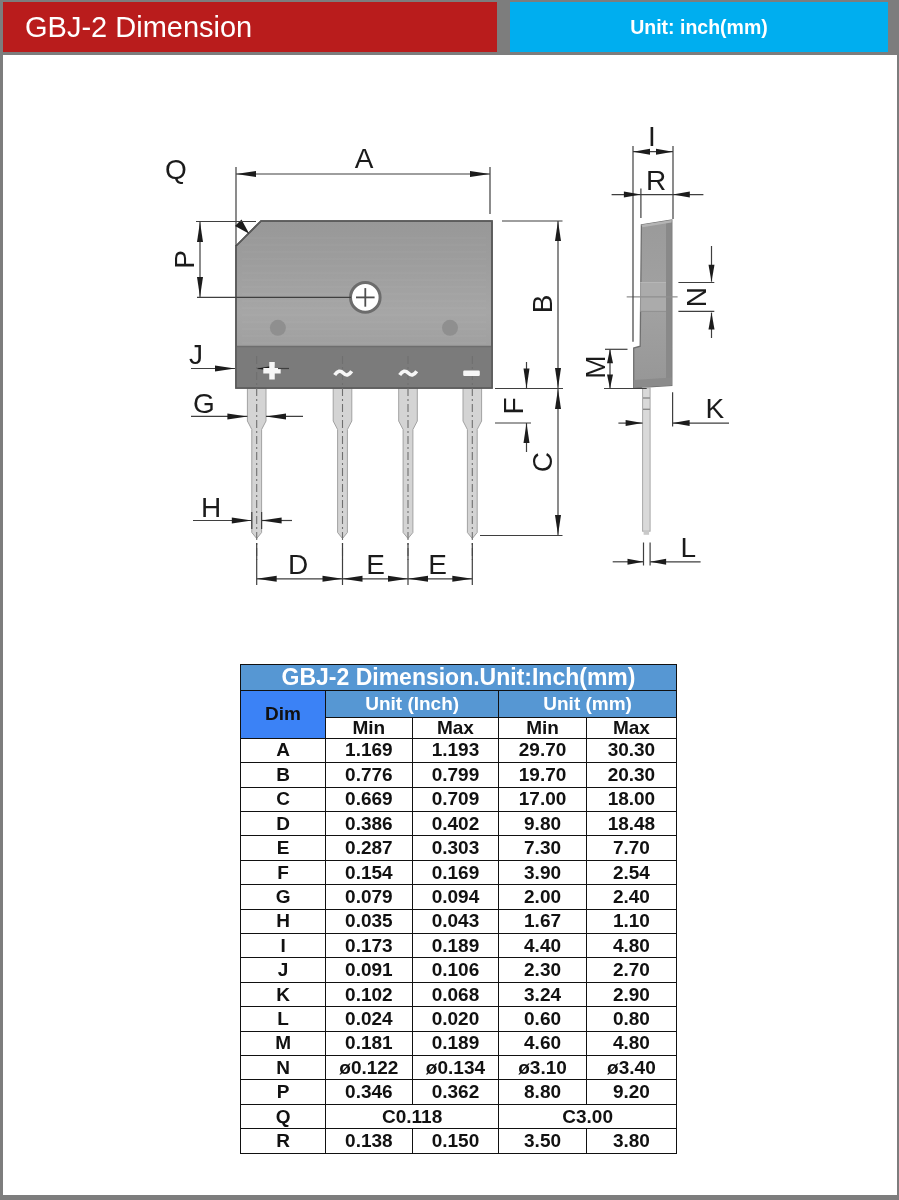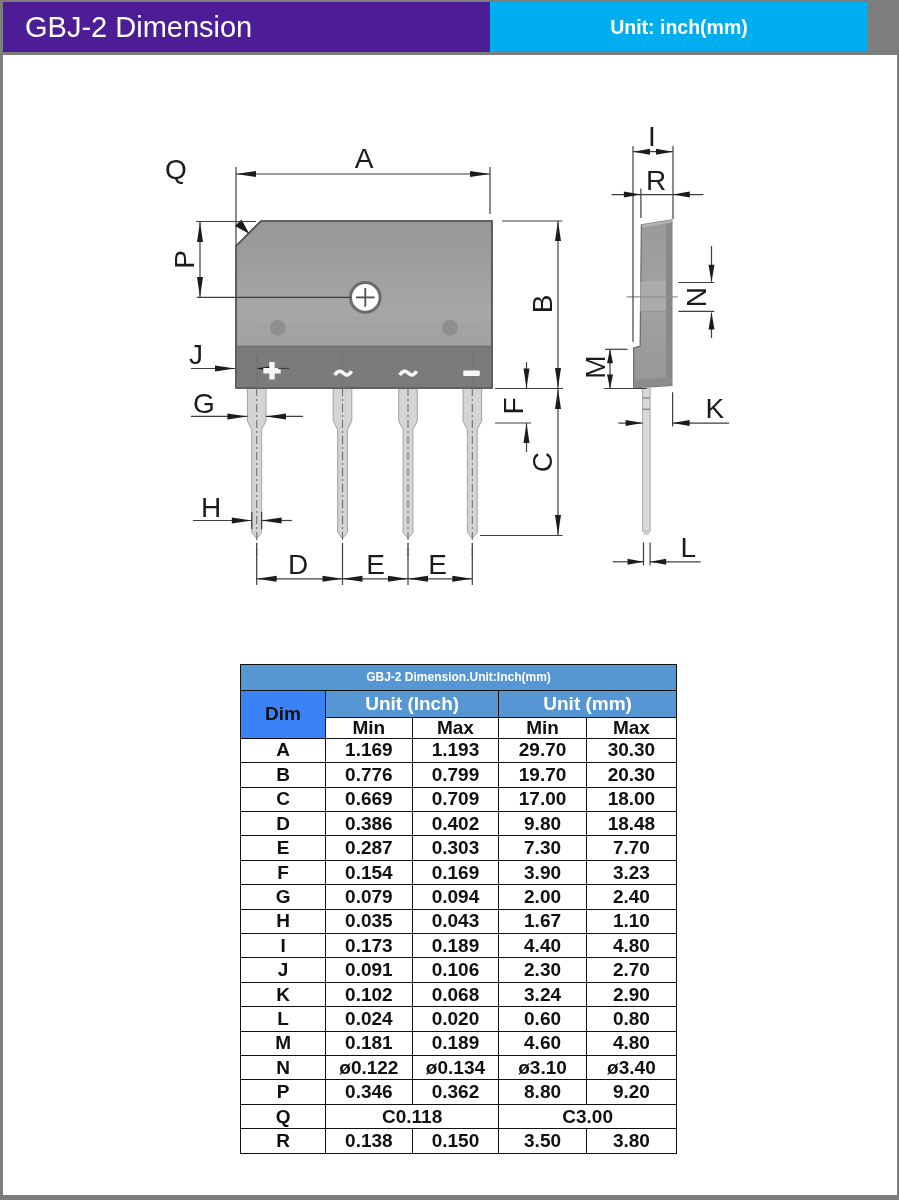--- a/index.html
+++ b/index.html
@@ -1,23 +1,23 @@
 <!DOCTYPE html>
 <html><head><meta charset="utf-8">
 <style>
 html,body{margin:0;padding:0;}
 body{width:899px;height:1200px;background:#7d7d7d;font-family:"Liberation Sans",sans-serif;position:relative;overflow:hidden;}
 #white{position:absolute;left:3px;top:55px;width:893.5px;height:1140px;background:#ffffff;}
-#hleft{position:absolute;left:3px;top:2px;width:494px;height:50px;background:#4c1d95;color:#fff;font-size:29px;line-height:50px;padding-left:22px;box-sizing:border-box;}
-#hright{position:absolute;left:490px;top:2px;width:378px;height:50px;background:#00aeef;color:#fff;font-size:19.5px;font-weight:bold;line-height:50px;text-align:center;}
+#hleft{position:absolute;left:3px;top:2px;width:494px;height:50px;background:#b91c1c;color:#fff;font-size:29px;line-height:50px;padding-left:22px;box-sizing:border-box;}
+#hright{position:absolute;left:510px;top:2px;width:378px;height:50px;background:#00aeef;color:#fff;font-size:19.5px;font-weight:bold;line-height:50px;text-align:center;}
 #tbl{position:absolute;left:240px;top:664px;}
 table{border-collapse:collapse;table-layout:fixed;width:437px;font-family:"Liberation Sans",sans-serif;}
 td{border:1.6px solid #111;text-align:center;font-weight:bold;font-size:19px;color:#111;padding:0;overflow:hidden;line-height:1.05;}
 .bl{background:#5697d3;color:#fff;}
-.tt td{height:24.5px;font-size:12px;}
+.tt td{height:24.5px;font-size:23px;}
 .tu td{height:26.3px;}
 .tm td{height:19.5px;margin-top:22px;}
 tr td{height:23.42px;}
 .dim{background:#3b82f6;color:#111;font-size:19px;}
 </style></head>
 <body>
 <div id="white"></div>
 <div id="hleft">GBJ-2 Dimension</div>
 <div id="hright">Unit: inch(mm)</div>
 <svg width="899" height="660" viewBox="0 0 899 660" style="position:absolute;left:0;top:0" font-family="Liberation Sans, sans-serif">
@@ -227,21 +227,21 @@
           <td>0.287</td>
           <td>0.303</td>
           <td>7.30</td>
           <td>7.70</td>
         </tr>
         <tr>
           <td>F</td>
           <td>0.154</td>
           <td>0.169</td>
           <td>3.90</td>
-          <td>3.23</td>
+          <td>2.54</td>
         </tr>
         <tr>
           <td>G</td>
           <td>0.079</td>
           <td>0.094</td>
           <td>2.00</td>
           <td>2.40</td>
         </tr>
         <tr>
           <td>H</td>

